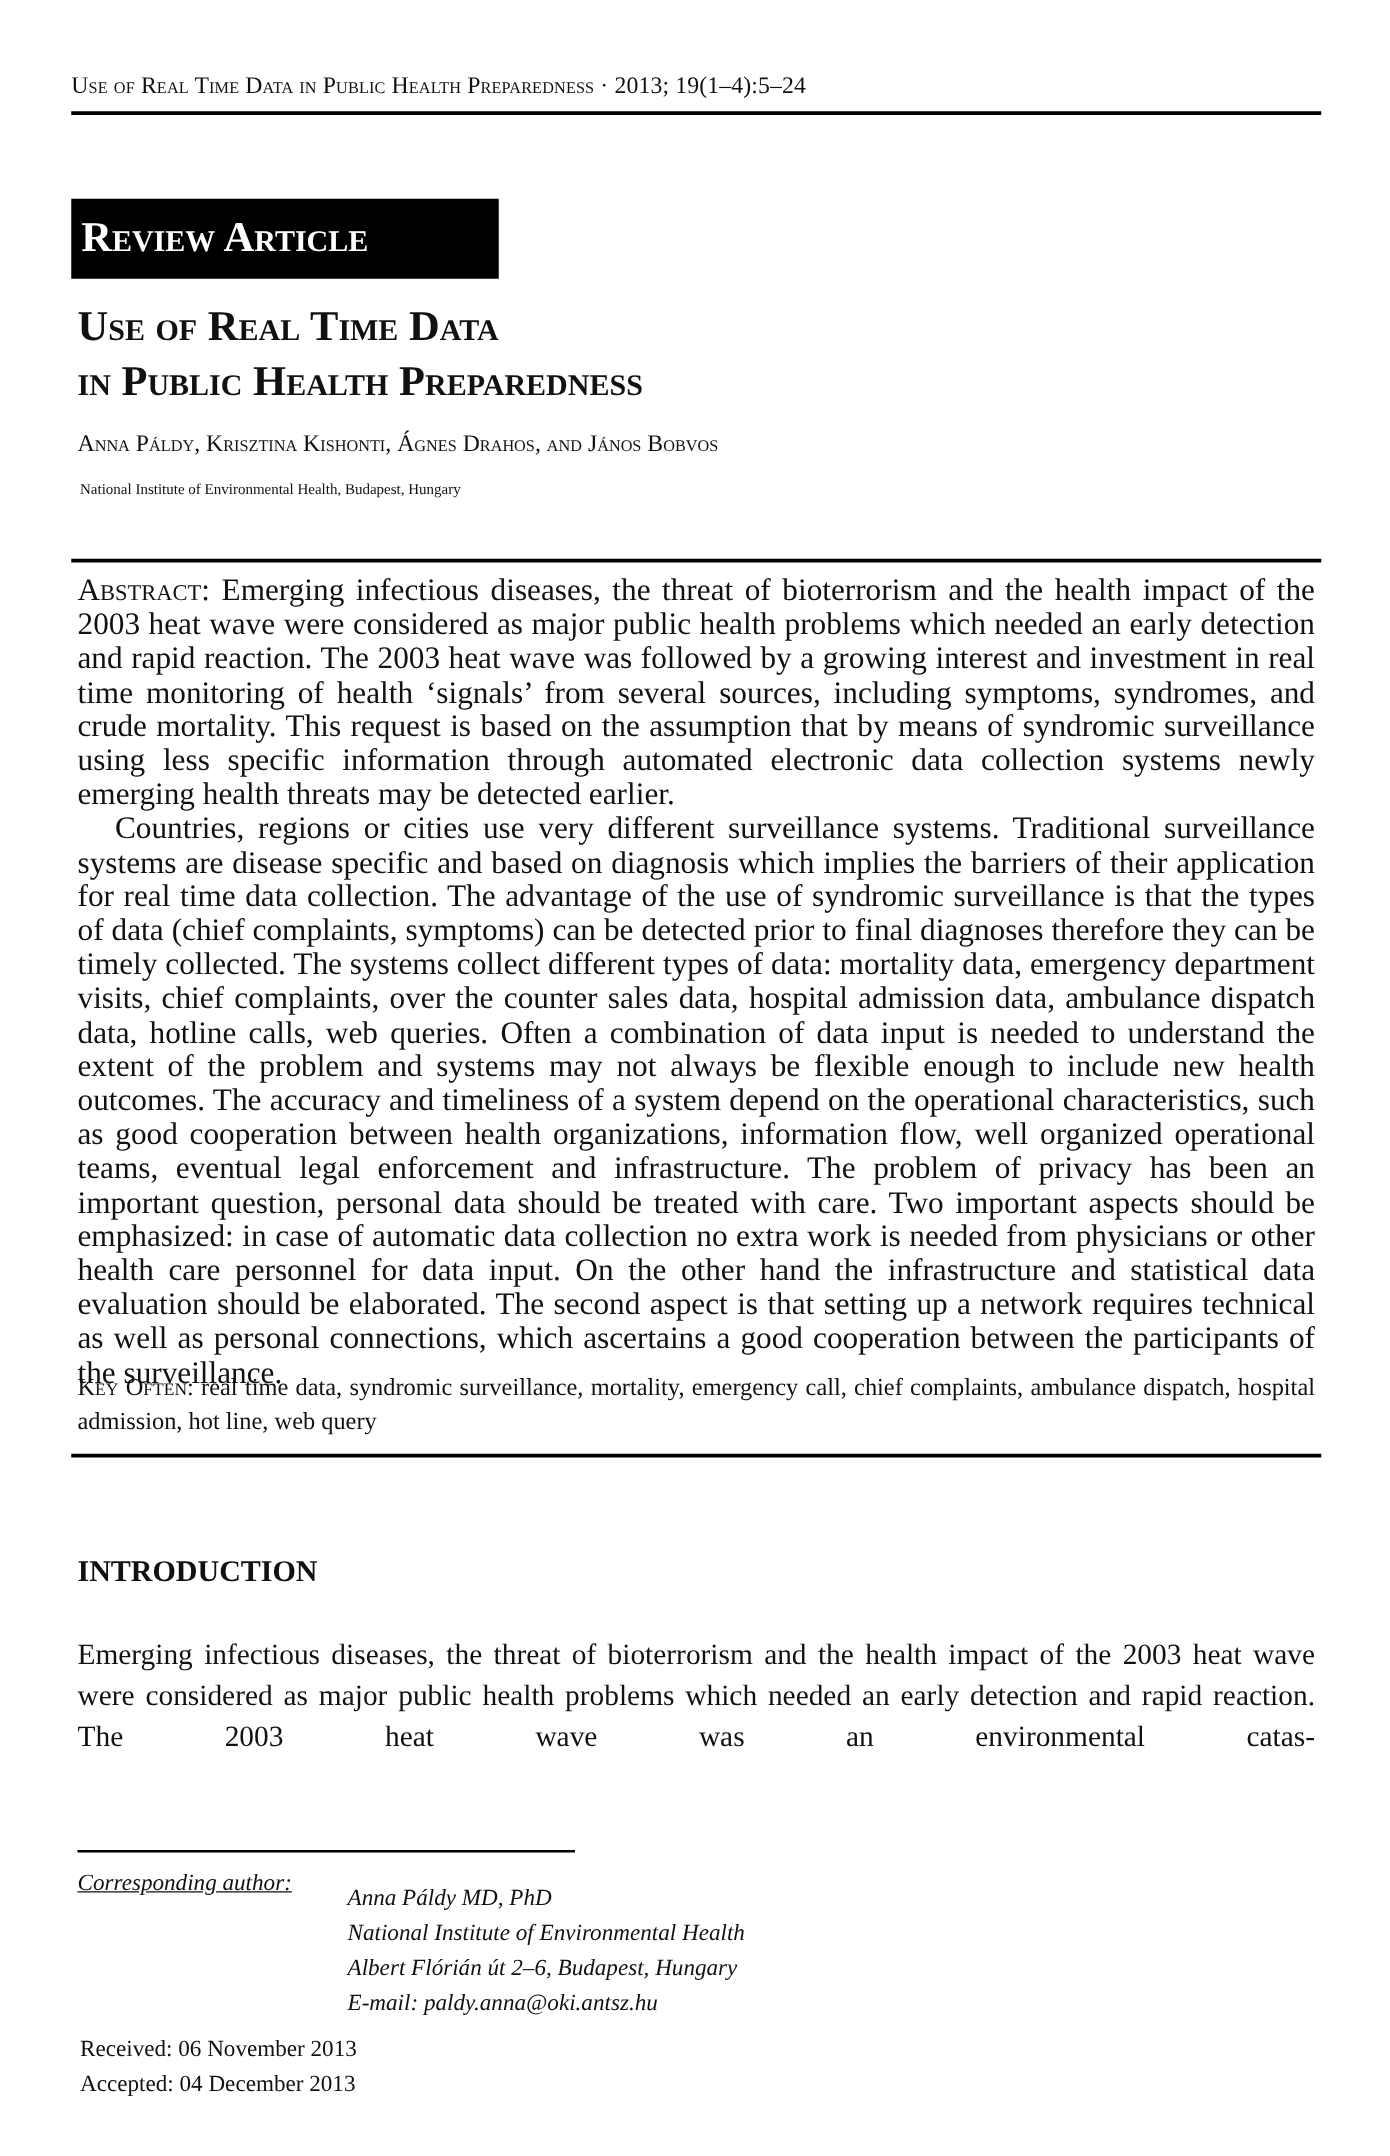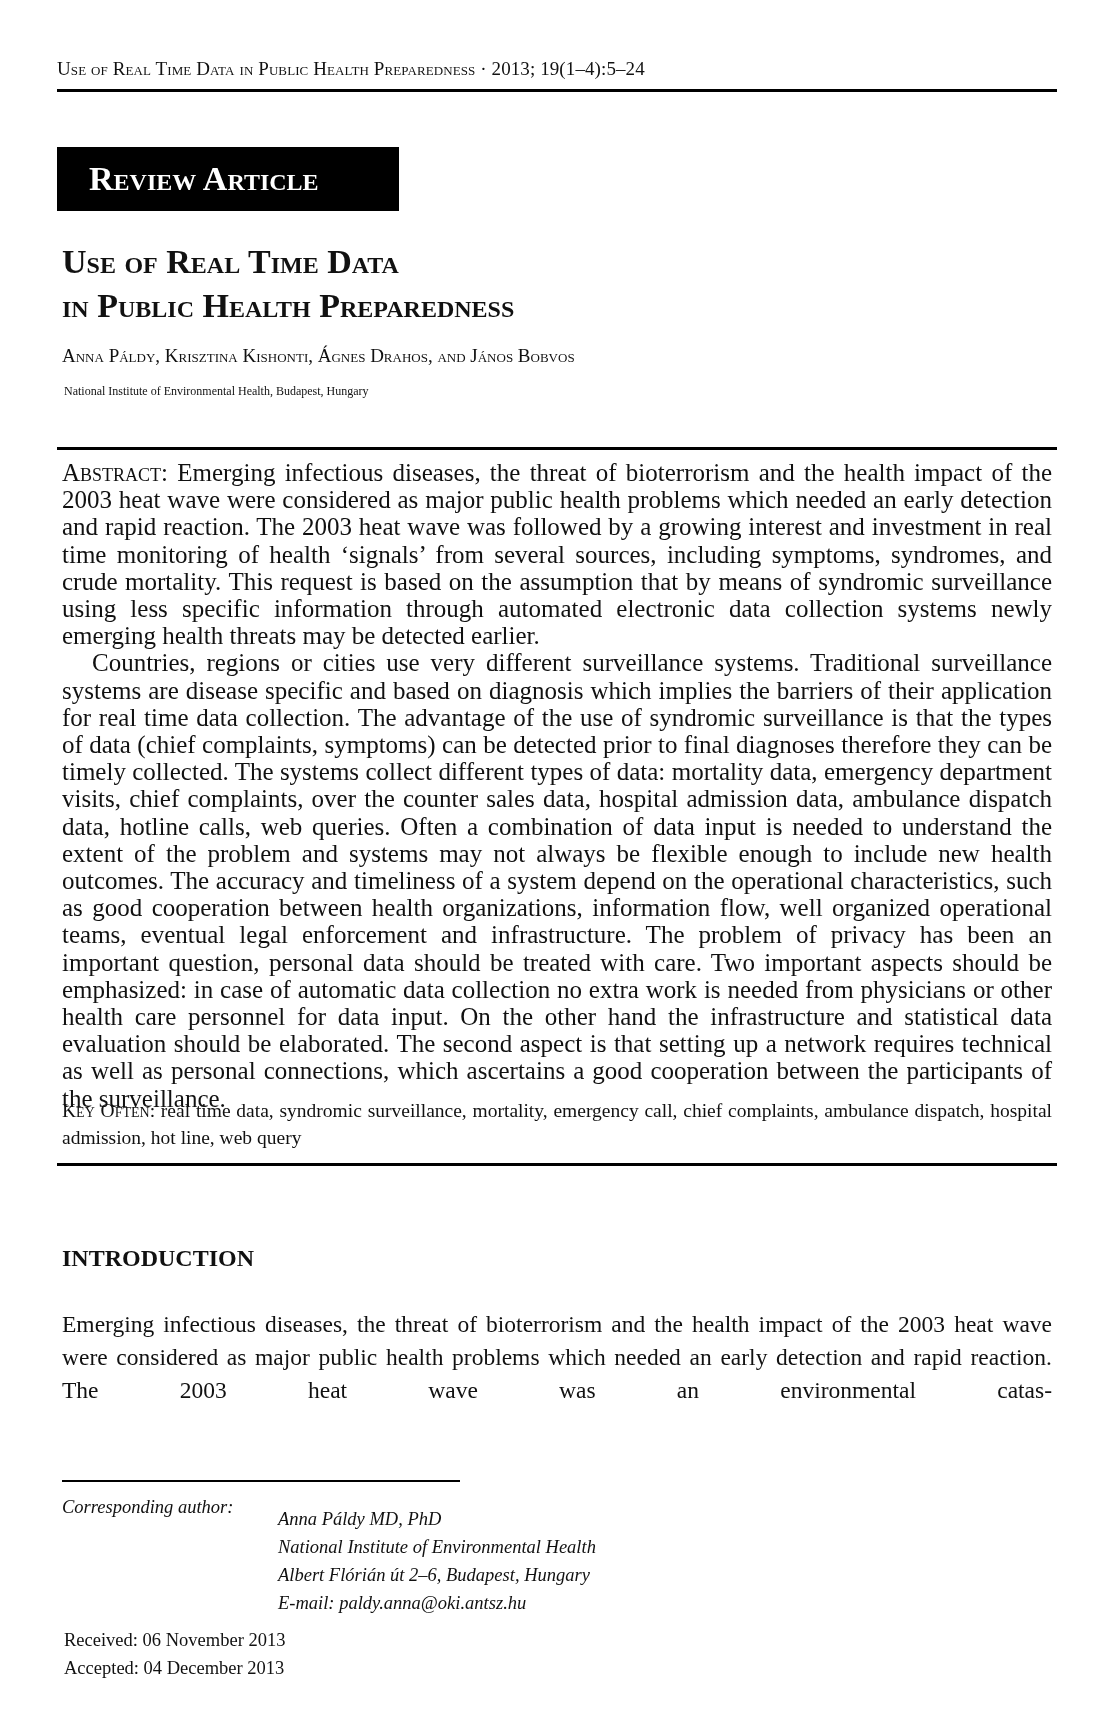--- a/index.html
+++ b/index.html
@@ -2,37 +2,37 @@
 <html><head>
 <meta charset="utf-8">
 <style>
   html, body { margin: 0; padding: 0; background: #ffffff; }
   body { width: 1112px; height: 1725px; position: relative; overflow: hidden;
          font-family: "Liberation Serif", "DejaVu Serif", serif; color: #111; }
   .page { position: absolute; left: 0; top: 0; width: 884px; height: 1725px; }
   .running-head { position: absolute; left: 57px; top: 58px; font-size: 19px; letter-spacing: 0.1px; white-space: nowrap; }
   .sc { font-variant: small-caps; }
   .head-rule { position: absolute; left: 57px; top: 89px; width: 1000px; height: 3px; background: #000; }
-  .badge { position: absolute; left: 57px; top: 147px; width: 342px; height: 64px; background: #000; color: #fff;
-           font-weight: bold; font-variant: small-caps; font-size: 34px; line-height: 64px; padding-left: 32px; box-sizing: border-box; }
+  .badge { position: absolute; left: 57px; top: 159px; width: 342px; height: 64px; background: #000; color: #fff;
+           font-weight: bold; font-variant: small-caps; font-size: 34px; line-height: 64px; padding-left: 8px; box-sizing: border-box; }
   .title { position: absolute; left: 62px; top: 240px; font-size: 34px; font-weight: bold; font-variant: small-caps; line-height: 44px; }
   .authors { position: absolute; left: 62px; top: 345px; font-size: 19px; font-variant: small-caps; white-space: nowrap; }
   .affil { position: absolute; left: 64px; top: 384px; font-size: 12px; white-space: nowrap; }
   .abs-rule-top { position: absolute; left: 57px; top: 447px; width: 1000px; height: 3px; background: #000; }
   .abstract { position: absolute; left: 62px; top: 459px; width: 990px; font-size: 25px; line-height: 27.2px; text-align: justify; }
   .abstract p { margin: 0; }
   .abstract p.indent { text-indent: 30px; }
   .keywords { position: absolute; left: 62px; top: 1097px; width: 990px; font-size: 19.5px; line-height: 27.2px; text-align: justify; }
   .abs-rule-bot { position: absolute; left: 57px; top: 1163px; width: 1000px; height: 3px; background: #000; }
   .section-head { position: absolute; left: 62px; top: 1245px; font-size: 24px; font-weight: bold; }
   .intro { position: absolute; left: 62px; top: 1308px; width: 990px; font-size: 23.5px; line-height: 33px; text-align: justify; }
   .intro p { margin: 0; }
   .fn-rule { position: absolute; left: 62px; top: 1480px; width: 398px; height: 2px; background: #000; }
   .corr { position: absolute; left: 62px; top: 1493px; font-size: 18.5px; font-style: italic; line-height: 28px; }
-  .corr-label { position: absolute; left: 0; top: 0; white-space: nowrap; }
+  .corr-label { position: absolute; left: 0; top: 0; white-space: nowrap; text-decoration: underline; }
   .corr-lines { position: absolute; left: 216px; top: 12px; white-space: nowrap; }
   .dates { position: absolute; left: 64px; top: 1626px; font-size: 18.5px; line-height: 28px; font-family: Liberation Serif, serif; }
   .ilast::after { content: ""; display: inline-block; width: 100%; }
 </style>
 </head>
 <body>
 
 <div class="page">
 
   <div class="running-head">

